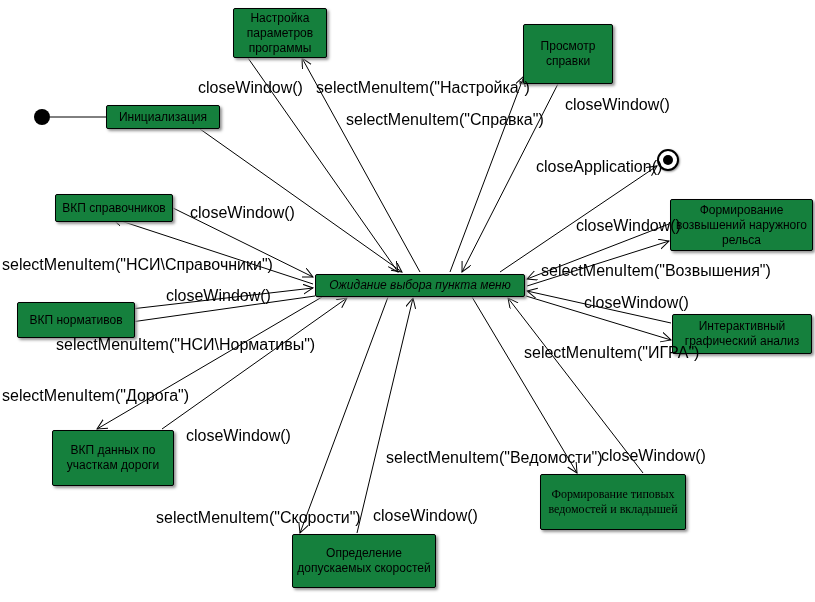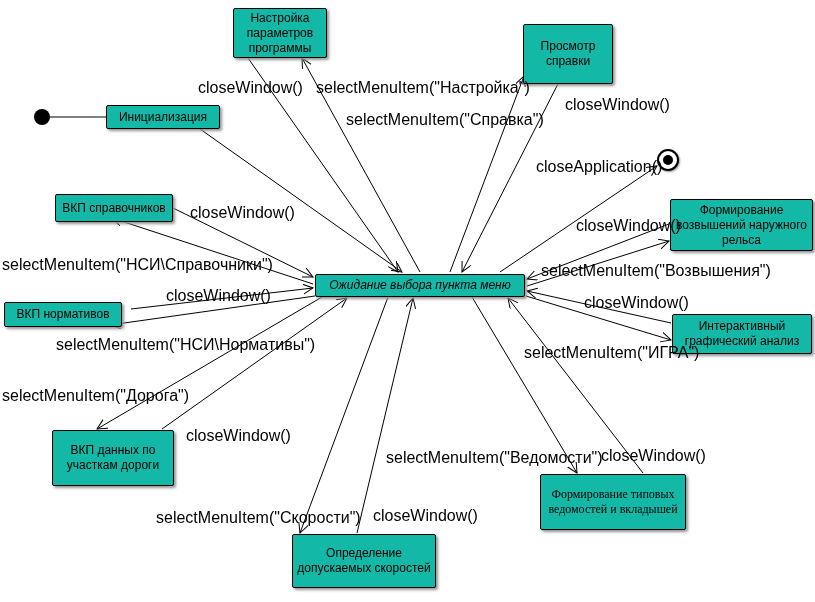--- a/index.html
+++ b/index.html
@@ -8,21 +8,21 @@
   .canvas {
     position: relative;
     width: 815px;
     height: 602px;
     background: #ffffff;
     overflow: hidden;
   }
   .edges { position: absolute; left: 0; top: 0; width: 815px; height: 602px; }
   .state {
     position: absolute;
-    background: #14b8a6;
+    background: #15803d;
     border: 1px solid #000;
     border-radius: 2px;
     box-shadow: 2px 2px 3px #949494;
     display: flex;
     align-items: center;
     justify-content: center;
     text-align: center;
     font-size: 12px;
     line-height: 1.25;
     padding: 2px 4px;
@@ -98,21 +98,21 @@
   <div class="final-outer" style="left:657px; top:149px;">
     <div class="final-inner"></div>
   </div>
 
   <div class="state" style="left:106px; top:105px; width:114px; height:24px;">Инициализация</div>
   <div class="state" style="left:233px; top:8px; width:94px; height:50px;">Настройка параметров программы</div>
   <div class="state" style="left:523px; top:24px; width:90px; height:60px;">Просмотр справки</div>
   <div class="state" style="left:55px; top:194px; width:118px; height:28px;">ВКП справочников</div>
   <div class="state" style="left:315px; top:274px; width:210px; height:23px;font-style:italic;">Ожидание выбора пункта меню</div>
   <div class="state" style="left:670px; top:199px; width:143px; height:52px;">Формирование возвышений наружного рельса</div>
-  <div class="state" style="left:4px; top:302px; width:118px; height:25px;text-align:center;">ВКП нормативов</div>
+  <div class="state" style="left:17px; top:302px; width:118px; height:36px;text-align:center;">ВКП нормативов</div>
   <div class="state" style="left:672px; top:314px; width:140px; height:40px;">Интерактивный графический анализ</div>
   <div class="state" style="left:52px; top:430px; width:122px; height:56px;">ВКП данных по участкам дороги</div>
   <div class="state" style="left:540px; top:474px; width:146px; height:56px;font-family:Liberation Serif, serif;">Формирование типовых ведомостей и вкладышей</div>
   <div class="state" style="left:292px; top:534px; width:144px; height:54px;">Определение допускаемых скоростей</div>
 
   <div class="elabel" style="left:198px; top:79px;">closeWindow()</div>
   <div class="elabel" style="left:316px; top:79px;">selectMenuItem("Настройка")</div>
   <div class="elabel" style="left:346px; top:111px;">selectMenuItem("Справка")</div>
   <div class="elabel" style="left:565px; top:96px;">closeWindow()</div>
   <div class="elabel" style="left:536px; top:158px;">closeApplication()</div>

